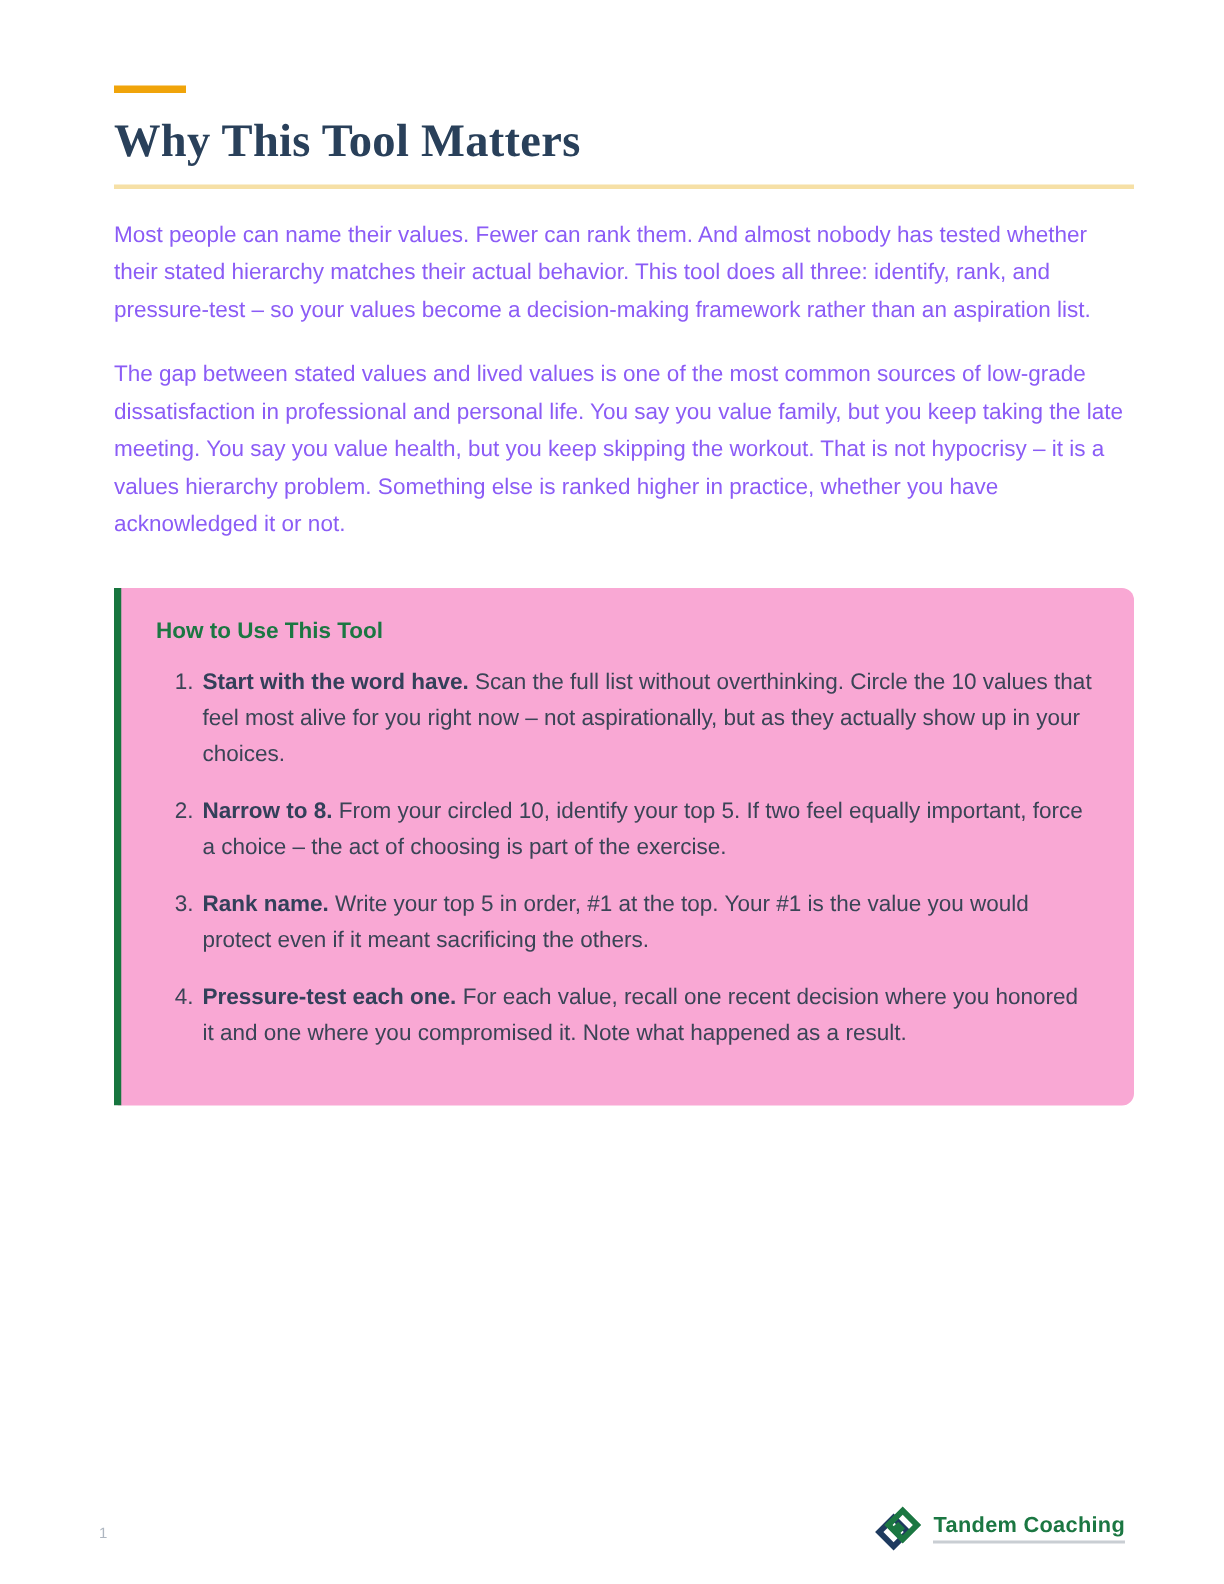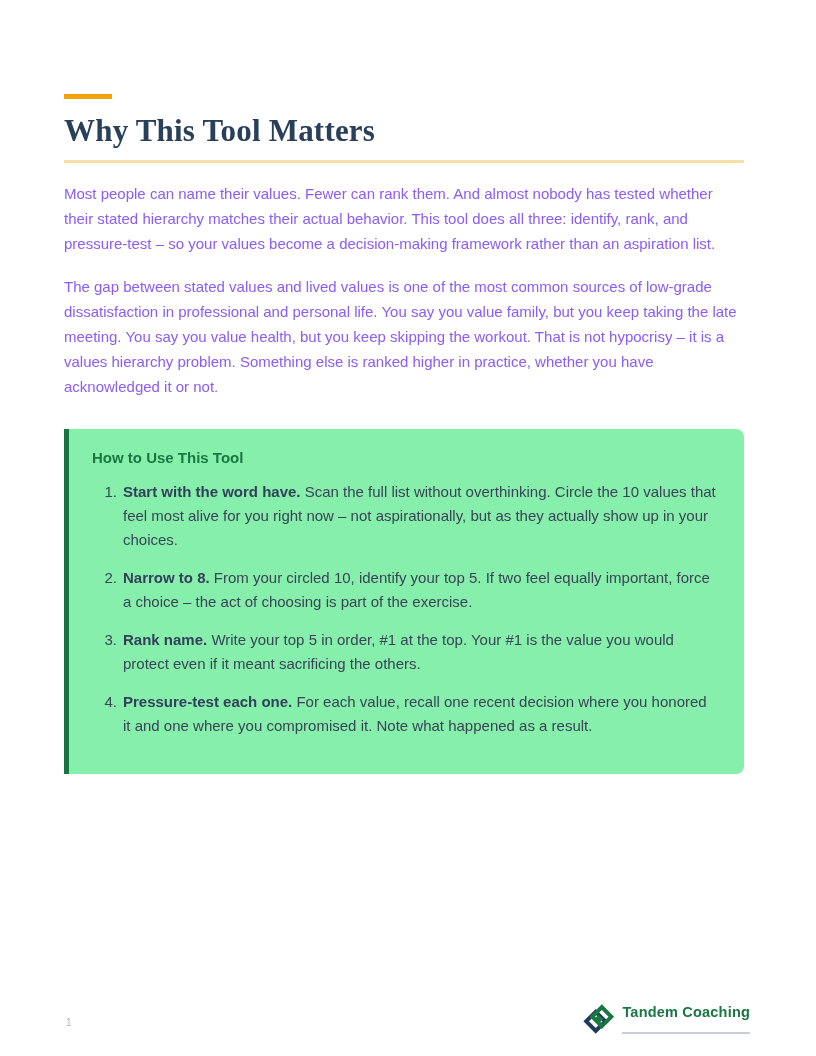--- a/index.html
+++ b/index.html
@@ -7,24 +7,23 @@
   body {
     width: 816px;
     height: 1056px;
     position: relative;
     font-family: "Liberation Sans", sans-serif;
     color: #3A4456;
     overflow: hidden;
   }
   .content {
     position: absolute;
-    left: 64px;
+    left: 76px;
     top: 0;
     width: 680px;
-    margin-top: 37px;
   }
   .accent-bar {
     margin-top: 57px;
     width: 48px;
     height: 5px;
     background: #F0A40A;
   }
   h1.page-title {
     margin-top: 15px;
     font-family: "Liberation Serif", serif;
@@ -37,21 +36,21 @@
     border-bottom: 3px solid #F6E0A6;
   }
   p.body-para {
     margin-top: 18px;
     font-size: 15px;
     line-height: 25px;
     color: #8b5cf6;
   }
   .callout {
     margin-top: 30px;
-    background: #86efac;
+    background: #f9a8d4;
     border-left: 5px solid #17753E;
     border-radius: 0 8px 8px 0;
     padding: 20px 28px 36px 20px;
   }
   .callout-heading {
     font-size: 15px;
     font-weight: 700;
     color: #1B7742;
     margin-left: 3px;
   }
@@ -96,21 +95,21 @@
     display: flex;
     align-items: center;
     gap: 7px;
   }
   .brand-icon { width: 32px; height: 30px; display: block; }
   .brand-name {
     font-size: 14.5px;
     font-weight: 700;
     color: #1B7742;
     letter-spacing: 0.2px;
-    padding-bottom: 12px;
+    padding-bottom: 2px;
     border-bottom: 2px solid #C9CED3;
   }
 </style>
 </head>
 <body>
 
 <div class="content">
 
   <div class="accent-bar"></div>
 

